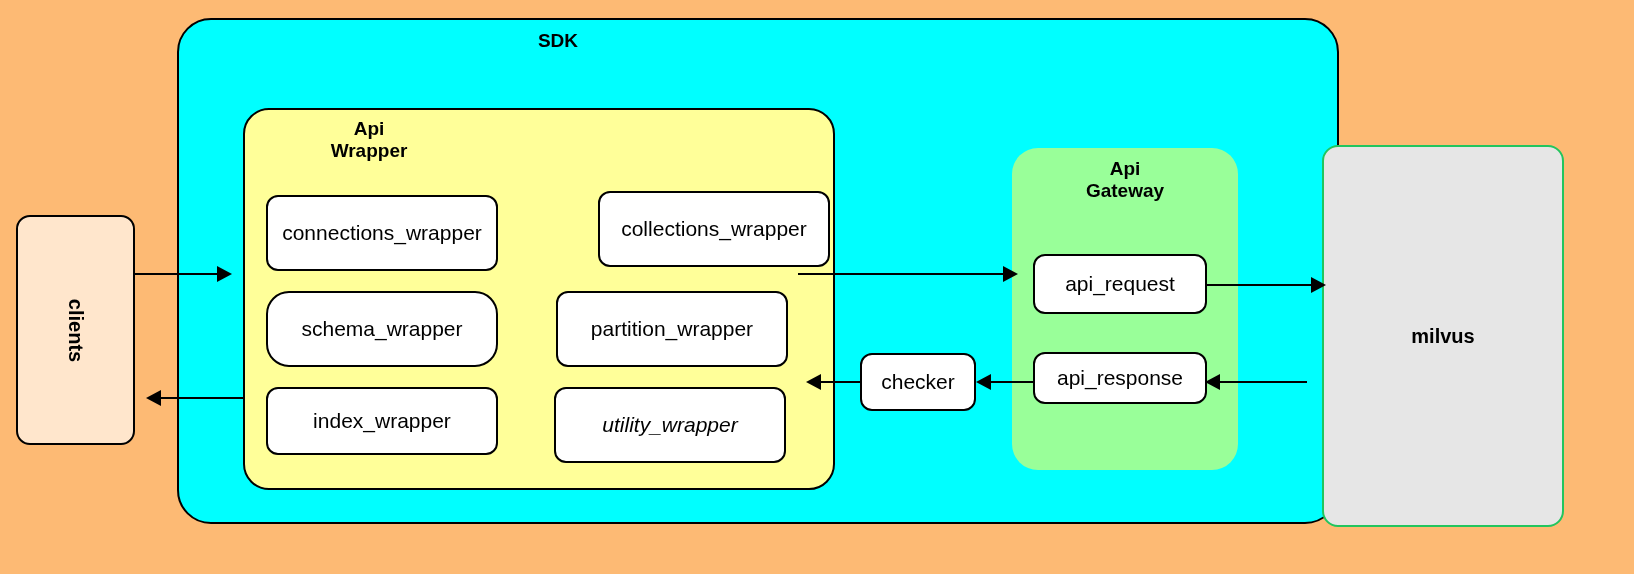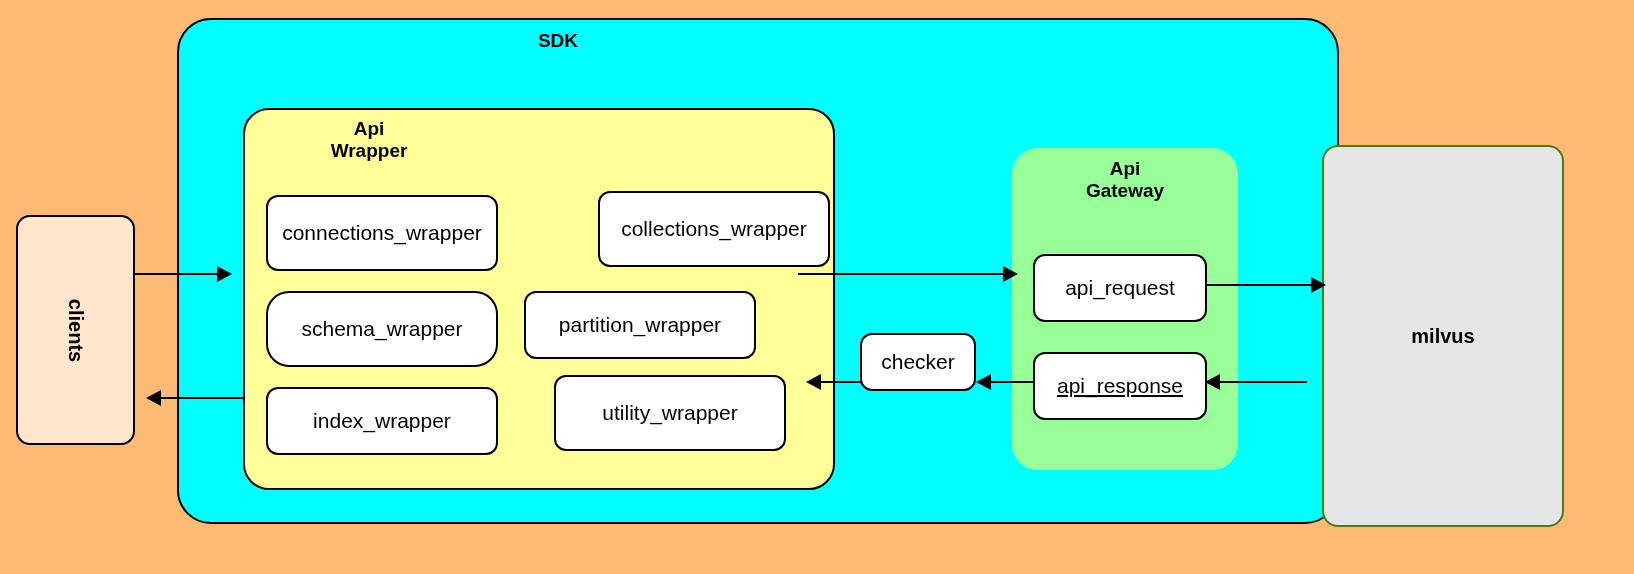--- a/index.html
+++ b/index.html
@@ -75,21 +75,21 @@
     background: #ffe6cc;
     font-size: 20px;
     font-weight: bold;
   }
   .box-clients .vtext {
     transform: rotate(90deg);
     white-space: nowrap;
   }
 
   .box-milvus {
-    border: 2px solid #4d7c0f;
+    border: 2px solid #22c55e;
     border-radius: 16px;
     background: #e6e6e6;
     font-size: 20px;
     font-weight: bold;
   }
 
   
   .arrow {
     position: absolute;
     height: 2px;
@@ -141,41 +141,41 @@
   </div>
 
   <div class="node leaf" style="left:554px; top:191px; width:232px; height:76px;margin-left:44px;">
     <span>collections_wrapper</span>
   </div>
 
   <div class="node leaf" style="left:266px; top:291px; width:232px; height:76px;border-radius:23px;">
     <span>schema_wrapper</span>
   </div>
 
-  <div class="node leaf" style="left:524px; top:291px; width:232px; height:68px;">
+  <div class="node leaf" style="left:556px; top:291px; width:232px; height:76px;">
     <span>partition_wrapper</span>
   </div>
 
   <div class="node leaf" style="left:266px; top:387px; width:232px; height:68px;">
     <span>index_wrapper</span>
   </div>
 
-  <div class="node leaf" style="left:554px; top:375px; width:232px; height:76px;">
+  <div class="node leaf" style="left:554px; top:387px; width:232px; height:76px;font-style:italic;">
     <span>utility_wrapper</span>
   </div>
 
-  <div class="node leaf" style="left:1033px; top:254px; width:174px; height:68px;">
+  <div class="node leaf" style="left:1033px; top:254px; width:174px; height:60px;">
     <span>api_request</span>
   </div>
 
-  <div class="node leaf" style="left:1033px; top:352px; width:174px; height:68px;text-decoration:underline;">
+  <div class="node leaf" style="left:1033px; top:352px; width:174px; height:52px;">
     <span>api_response</span>
   </div>
 
-  <div class="node leaf" style="left:860px; top:333px; width:116px; height:58px;">
+  <div class="node leaf" style="left:860px; top:353px; width:116px; height:58px;">
     <span>checker</span>
   </div>
 
   <div class="node box-clients" style="left:16px; top:215px; width:119px; height:230px;">
     <span class="vtext">clients</span>
   </div>
 
   <div class="node box-milvus" style="left:1322px; top:145px; width:242px; height:382px;">
     <span>milvus</span>
   </div>

